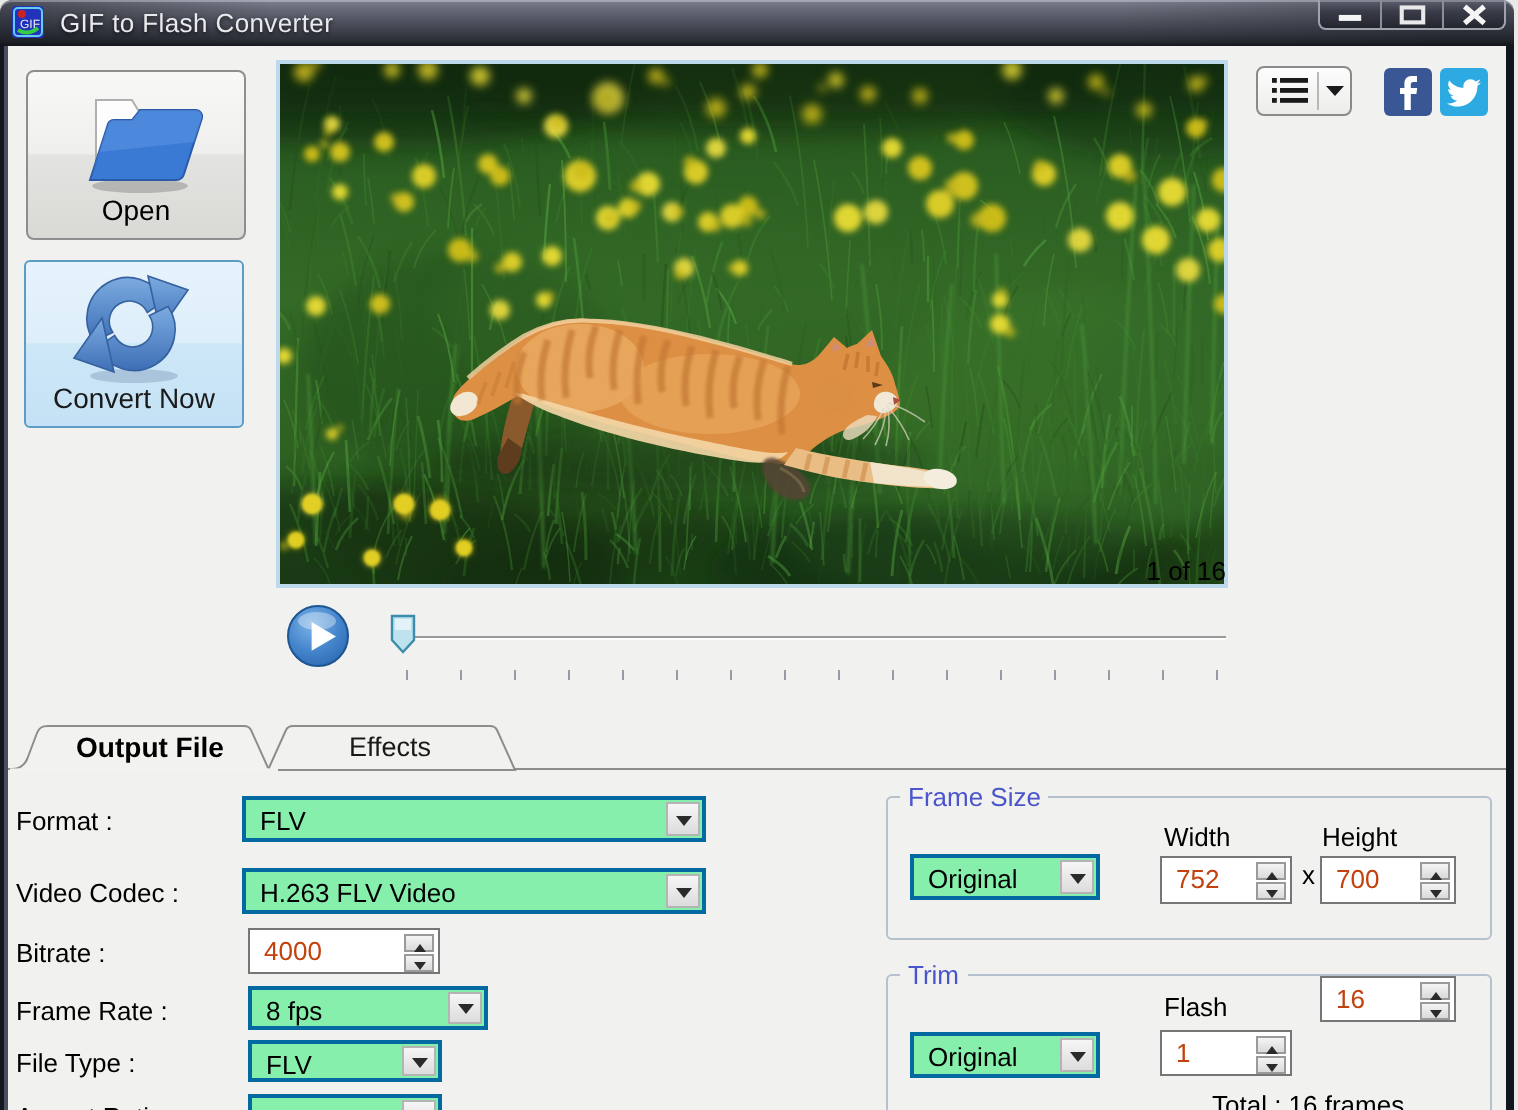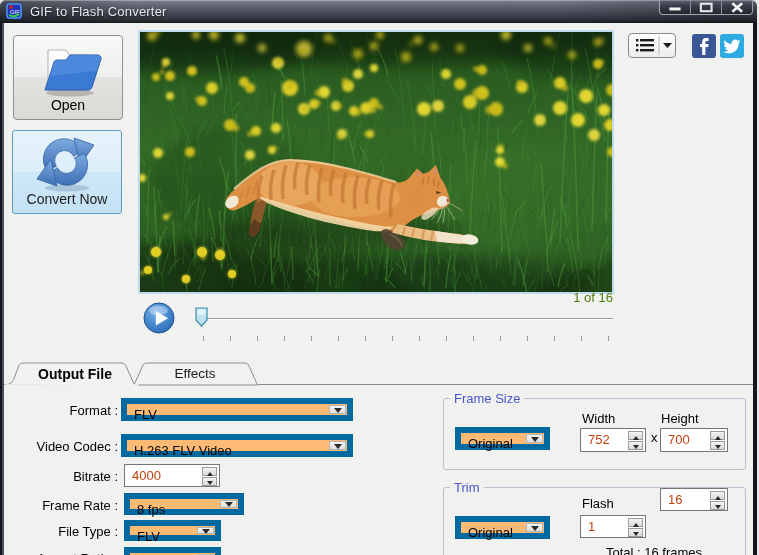--- a/index.html
+++ b/index.html
@@ -25,30 +25,30 @@
 #btnConv .lbl { position:absolute; width:100%; text-align:center; bottom:6px; font-size:14px; color:#1a1a1a; }
 
 #pic { position:absolute; left:134px; top:7px; width:476px; height:264px; border:2px solid #bdd9ec; background:#2a5a22; }
 
 #listbtn { position:absolute; left:624px; top:10px; width:48px; height:25px; border:1px solid #8a8a8a; border-radius:4px;
   background:linear-gradient(#fdfdfd,#ececea); }
 #fb { position:absolute; left:688px; top:11px; width:24px; height:24px; border-radius:3px; background:#3a5795; }
 #tw { position:absolute; left:716px; top:11px; width:24px; height:24px; border-radius:3px; background:#2caae1; }
 
 #play { position:absolute; left:139px; top:279px; width:33px; height:33px; }
-#oneof { position:absolute; left:500px; top:267px; width:109px; text-align:right; font-size:13px; color:#4d7c0f; }
+#oneof { position:absolute; left:500px; top:255px; width:109px; text-align:right; font-size:13px; color:#000000; }
 #track { position:absolute; left:195px; top:295px; width:414px; height:1px; background:#9a9a9a; box-shadow:0 1px 0 #fdfdfd; }
 #thumb { position:absolute; left:191px; top:284px; }
 #ticks { position:absolute; left:195px; top:305px; width:414px; height:6px; }
 
 #tabline { position:absolute; left:0px; top:361px; width:749px; height:1px; background:#8d8d8d; }
 #tabpage { position:absolute; left:0; top:362px; width:749px; height:170px; background:#f1f1ef; }
 
-.flabel { position:absolute; font-size:13px; color:#000; text-align:right; }
-.combo { position:absolute; border:6px solid #0369a1; background:#fdba74; font-size:13px; }
+.flabel { position:absolute; font-size:13px; color:#000; text-align:left; }
+.combo { position:absolute; border:2px solid #0369a1; background:#86efac; font-size:13px; }
 .combo .txt { position:absolute; left:7px; top:3px; color:#000; }
 .combo .arr { position:absolute; top:1px; right:1px; bottom:1px; width:17px; background:linear-gradient(#f6f6f6,#dcdcdc); border:1px solid #b4b4b4; }
 .combo .arr:after { content:""; position:absolute; left:50%; top:50%; margin:-2px 0 0 -4px; border:4px solid transparent; border-top:5px solid #2a2a2a; }
 .spin { position:absolute; border:1px solid #767676; background:#fff; font-size:13px; }
 .spin .txt { position:absolute; left:7px; top:3px; color:#c2410c; }
 .spin .up, .spin .dn { position:absolute; right:2px; width:15px; height:9px; background:linear-gradient(#f4f4f4,#dadada); border:1px solid #9a9a9a; }
 .spin .up { top:2px; } .spin .dn { top:12px; }
 .spin .up:after { content:""; position:absolute; left:50%; top:50%; margin:-3px 0 0 -3px; border:3px solid transparent; border-bottom:4px solid #2a2a2a; }
 .spin .dn:after { content:""; position:absolute; left:50%; top:50%; margin:-1px 0 0 -3px; border:3px solid transparent; border-top:4px solid #2a2a2a; }
 .group { position:absolute; border:1px solid #b6c0ce; border-radius:3px; }

